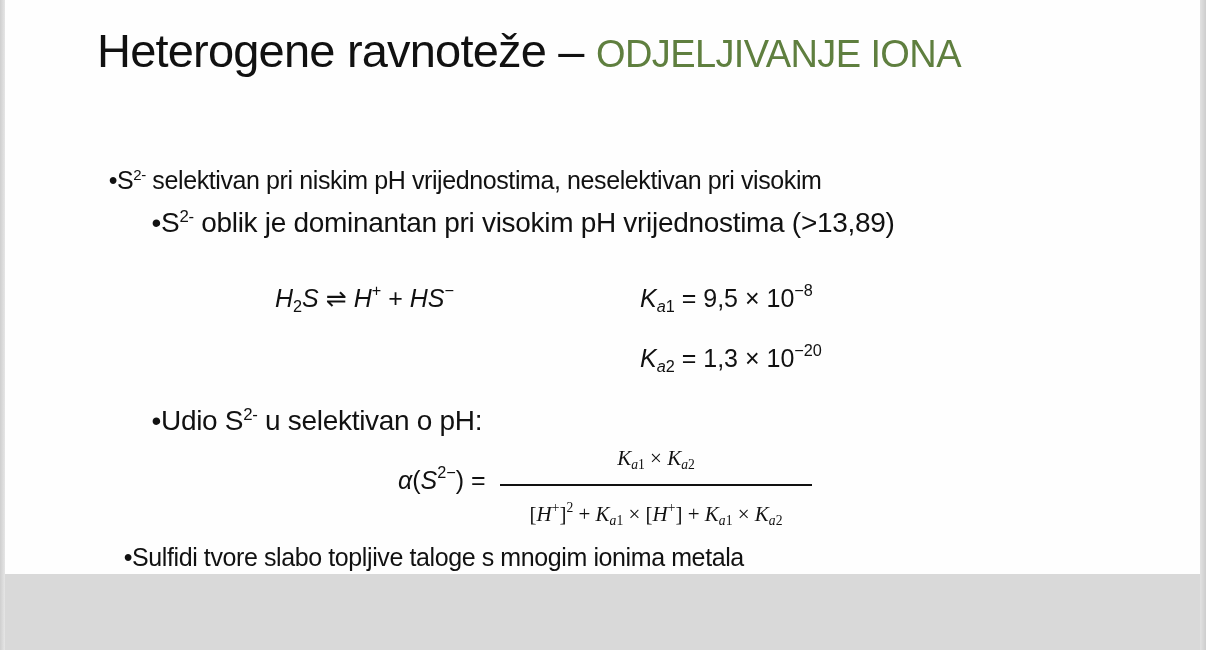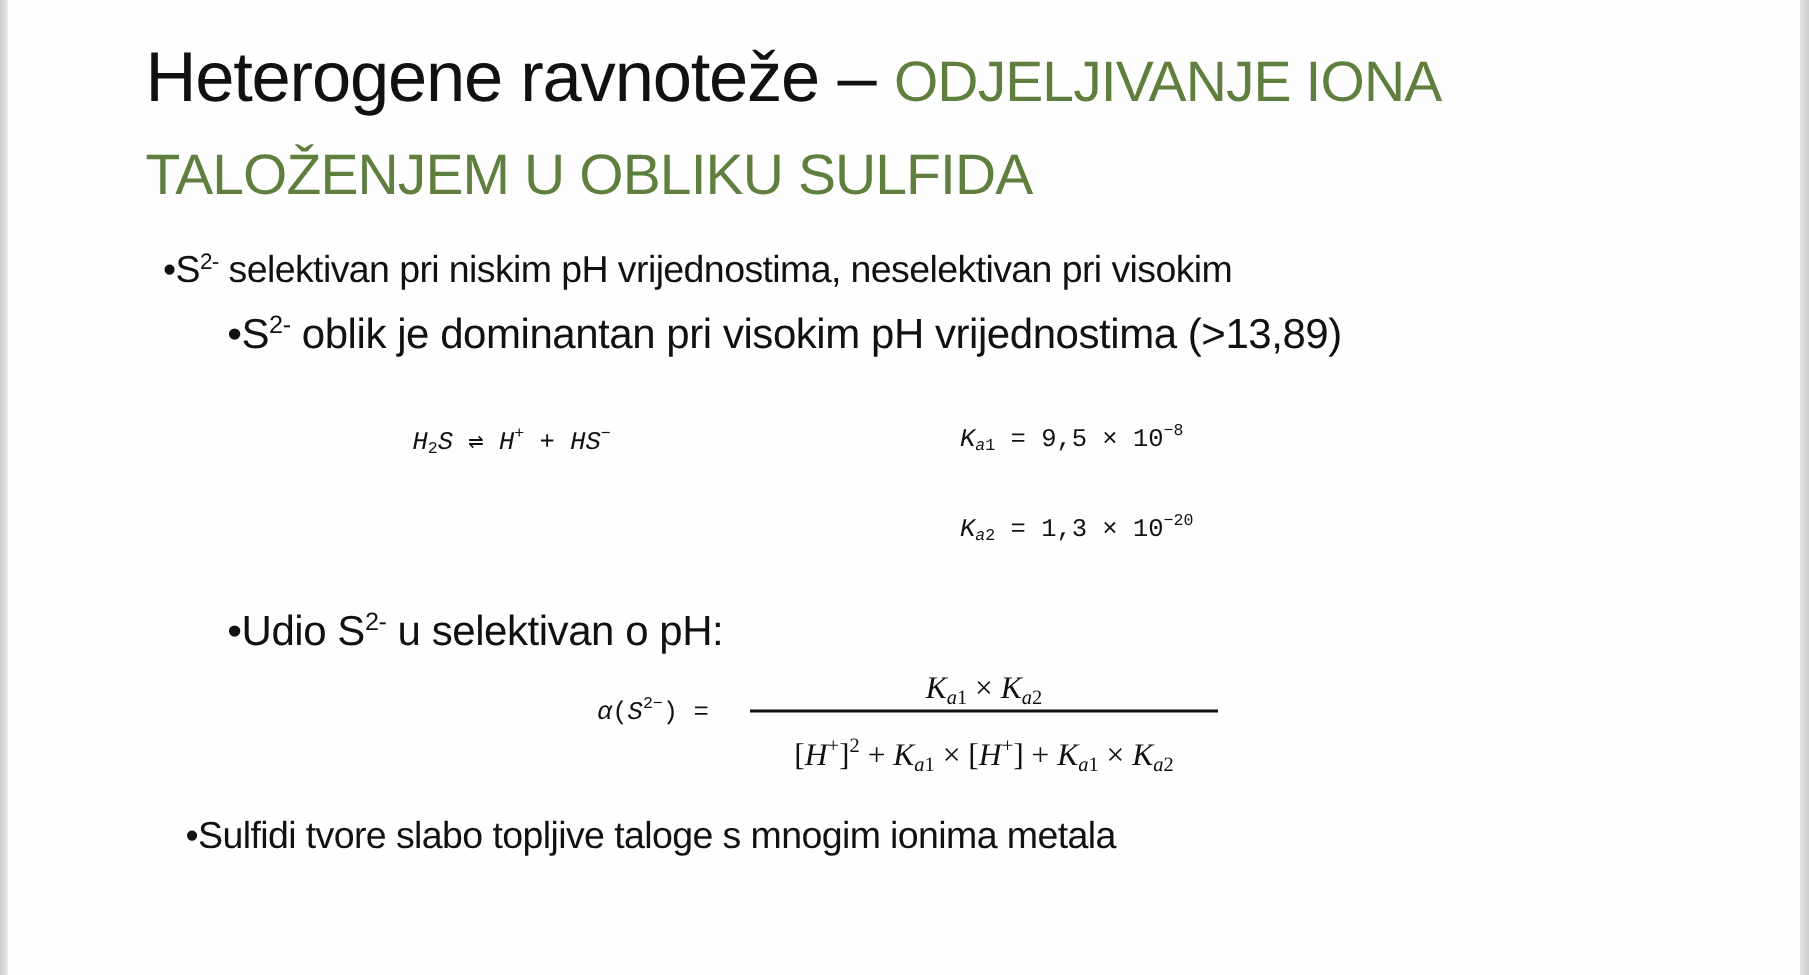--- a/index.html
+++ b/index.html
@@ -12,21 +12,21 @@
     }
     .edge-left {
       position: absolute; left: 0; top: 0; width: 5px; height: 650px;
       background: linear-gradient(to right, #cfcfcf, #e6e6e6);
     }
     .edge-right {
       position: absolute; right: 0; top: 0; width: 6px; height: 650px;
       background: linear-gradient(to right, #e2e2e2, #cdcdcd);
     }
     .slide {
-      position: absolute; left: 5px; top: 0; width: 1195px; height: 650px;
+      position: absolute; left: 5px; top: 0; width: 1195px; height: 574px;
       background: #fefefe;
     }
     .title {
       position: absolute; left: 92px; top: 22px; width: 1000px;
       line-height: 58px;
       font-size: 47px;
       letter-spacing: -0.8px;
       color: #111;
     }
     .title .green {
@@ -45,52 +45,51 @@
       display: inline-block; width: 22px;
     }
     .sub {
       font-size: 28px;
       letter-spacing: -0.3px;
     }
     .sub .dot { width: 20px; }
     sup.sup { font-size: 60%; vertical-align: 0.6em; line-height: 0; }
     .math {
       position: absolute;
-      font-family: Liberation Mono, monospace;
-      font-size: 17px;
+      font-family: Liberation Sans, sans-serif;
+      font-size: 25px;
       white-space: nowrap;
       color: #111;
     }
     .math i { font-style: italic; }
     .math sub, .math sup { font-size: 65%; line-height: 0; }
     .math sub { vertical-align: -0.3em; }
     .math sup { vertical-align: 0.65em; }
     .frac {
       position: absolute; left: 495px; top: 446px;
       font-family: "Liberation Serif", serif; font-size: 21px;
       display: flex; flex-direction: column; align-items: center;
       white-space: nowrap;
     }
-    .frac .num { padding-bottom: 2px; }
+    .frac .num { padding-bottom: 13px; }
     .frac .bar { width: 312px; height: 1.5px; background: #111; }
     .frac .den { padding-top: 16px; }
     .frac sub, .frac sup { font-size: 65%; line-height: 0; }
     .frac sub { vertical-align: -0.3em; }
     .frac sup { vertical-align: 0.65em; }
   </style>
 </head>
 <body>
 
 <div class="edge-left"></div>
 
 <div class="slide">
 
   <div class="title">
     <span>Heterogene ravnoteže – </span><span class="green">ODJELJIVANJE IONA</span><br>
-    <span class="green">TALOŽENJEM U OBLIKU SULFIDA</span>
   </div>
 
   <div class="bullet" style="left:90px; top:166px;">
     <span class="dot">•</span><span>S</span><sup class="sup">2-</sup><span> selektivan pri niskim pH vrijednostima, neselektivan pri visokim</span>
   </div>
 
   <div class="bullet sub" style="left:136px; top:207px;">
     <span class="dot">•</span><span>S</span><sup class="sup">2-</sup><span> oblik je dominantan pri visokim pH vrijednostima (&gt;13,89)</span>
   </div>
 

